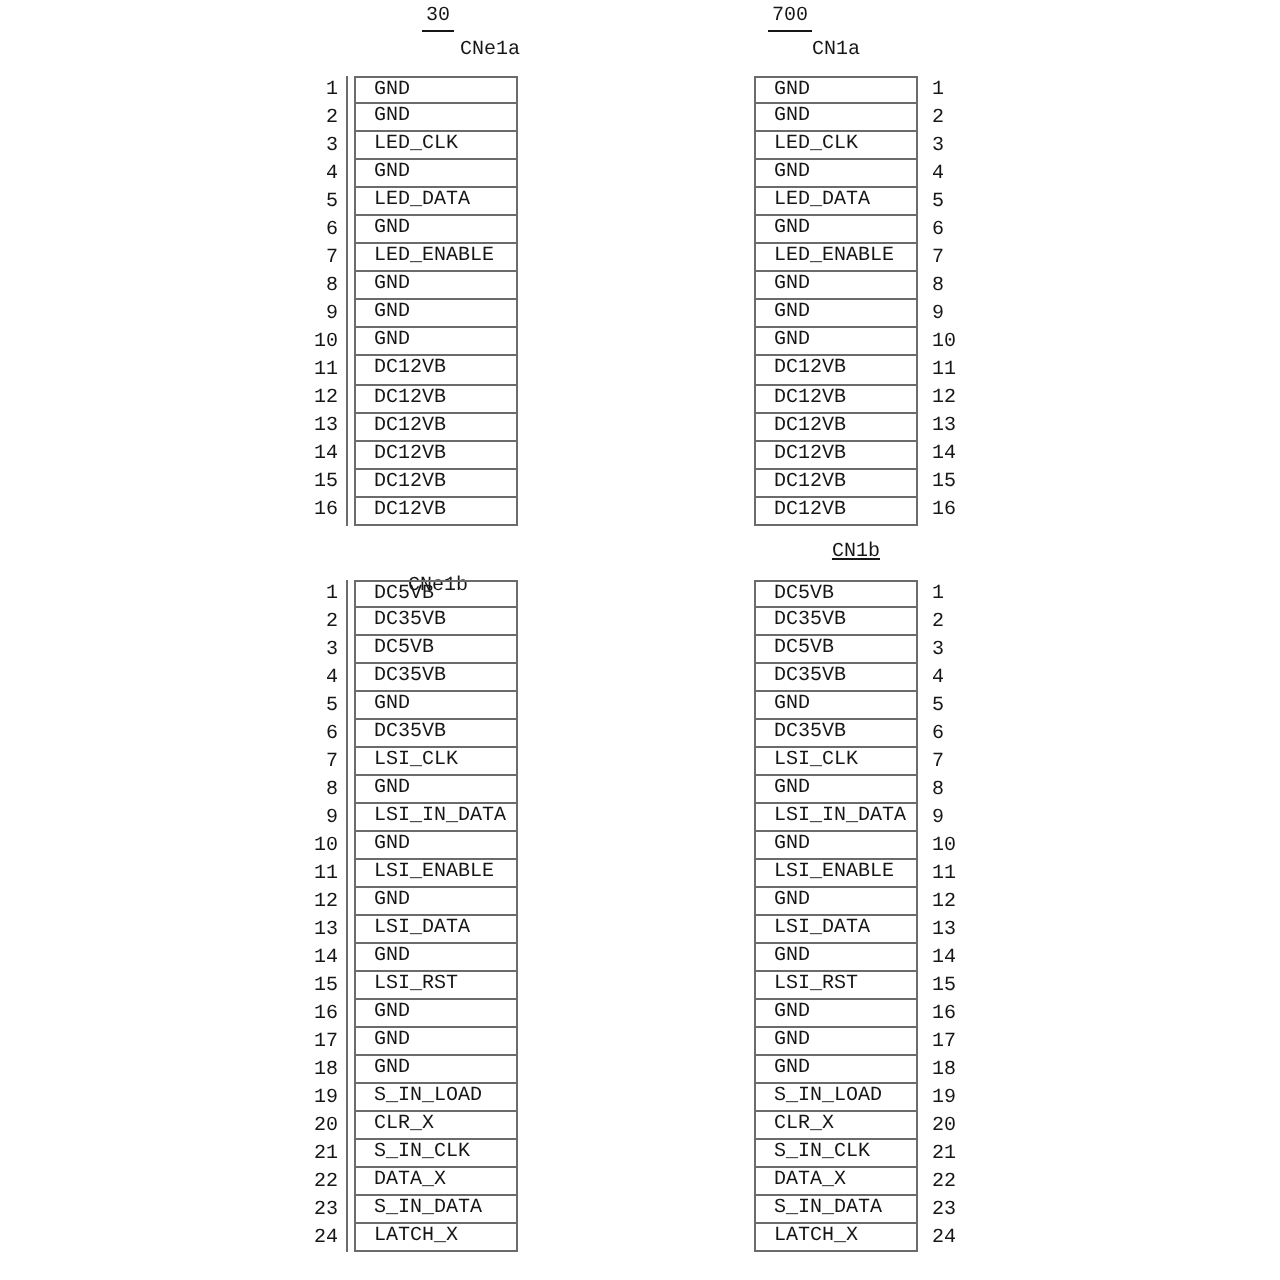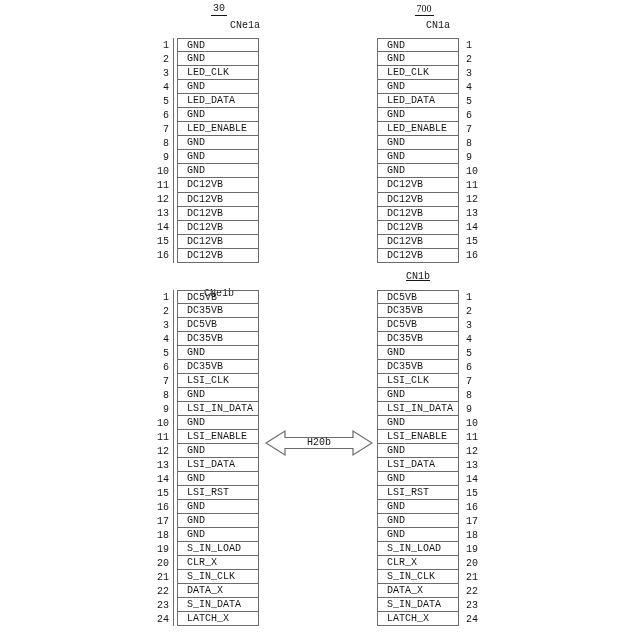--- a/index.html
+++ b/index.html
@@ -59,26 +59,26 @@
   }
 </style>
 </head>
 <body>
 
 <div class="canvas">
 
   <div class="ref" style="left:178px;top:3px;">
     <span class="u">30</span>
   </div>
-  <div class="ref" style="left:383px;top:3px;font-family:Liberation Serif, serif;">
+  <div class="ref" style="left:354px;top:3px;">
     <span class="u">700</span>
   </div>
 
   <div class="conn-title" style="left:178px;top:20px;text-align:right;">CNe1a</div>
-  <div class="conn-title" style="left:397px;top:20px;">CN1a</div>
+  <div class="conn-title" style="left:377px;top:20px;">CN1a</div>
 
   <div class="ptable side-left rows-a" style="left:149px;top:38px;">
 
   <div class="pin-row">
       <span class="pin-num">1</span>
       <span class="pin-label">GND</span>
     </div>
       <div class="pin-row">
       <span class="pin-num">2</span>
       <span class="pin-label">GND</span>
@@ -204,21 +204,21 @@
       <span class="pin-num">15</span>
     </div>
       <div class="pin-row">
       <span class="pin-label">DC12VB</span>
       <span class="pin-num">16</span>
     </div>
     </div>
 
 
   <div class="conn-title" style="left:178px;top:288px;">CNe1b</div>
-  <div class="conn-title" style="left:377px;top:271px;text-decoration:underline;">CN1b</div>
+  <div class="conn-title" style="left:387px;top:271px;text-decoration:underline;">CN1b</div>
 
   <div class="ptable side-left rows-b" style="left:149px;top:290px;">
 
   <div class="pin-row">
       <span class="pin-num">1</span>
       <span class="pin-label">DC5VB</span>
     </div>
       <div class="pin-row">
       <span class="pin-num">2</span>
       <span class="pin-label">DC35VB</span>
@@ -406,20 +406,14 @@
       <div class="pin-row">
       <span class="pin-label">S_IN_DATA</span>
       <span class="pin-num">23</span>
     </div>
       <div class="pin-row">
       <span class="pin-label">LATCH_X</span>
       <span class="pin-num">24</span>
     </div>
     </div>
 
-  <div class="arrow" style="left:265px;top:427px;">
-    <svg width="108" height="32" viewBox="0 0 108 32">
-      <polygon points="1,16 20,4 20,10.5 88,10.5 88,4 107,16 88,28 88,21.5 20,21.5 20,28" fill="#ffffff" stroke="#6b6b6b" stroke-width="1.2" stroke-linejoin="miter"></polygon>
-    </svg>
-    <span class="arrow-label">H20b</span>
-  </div>
 
 </div>
 
 </body></html>

